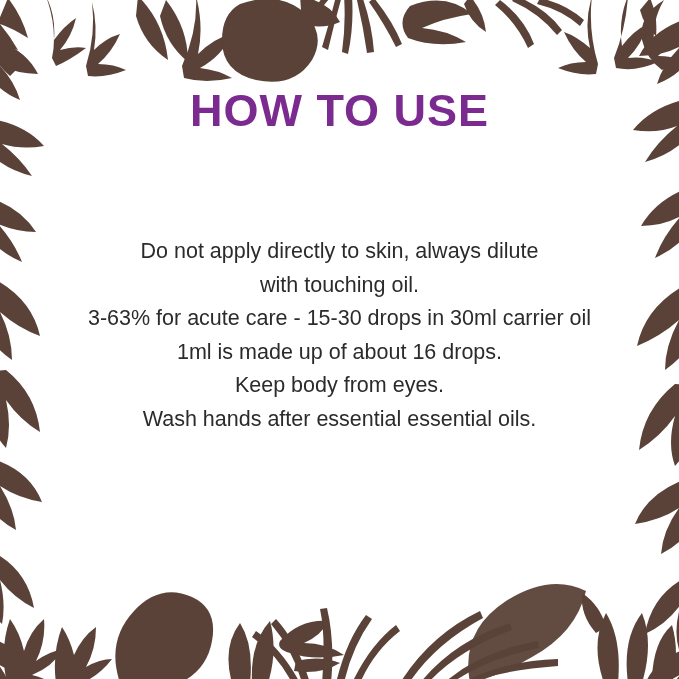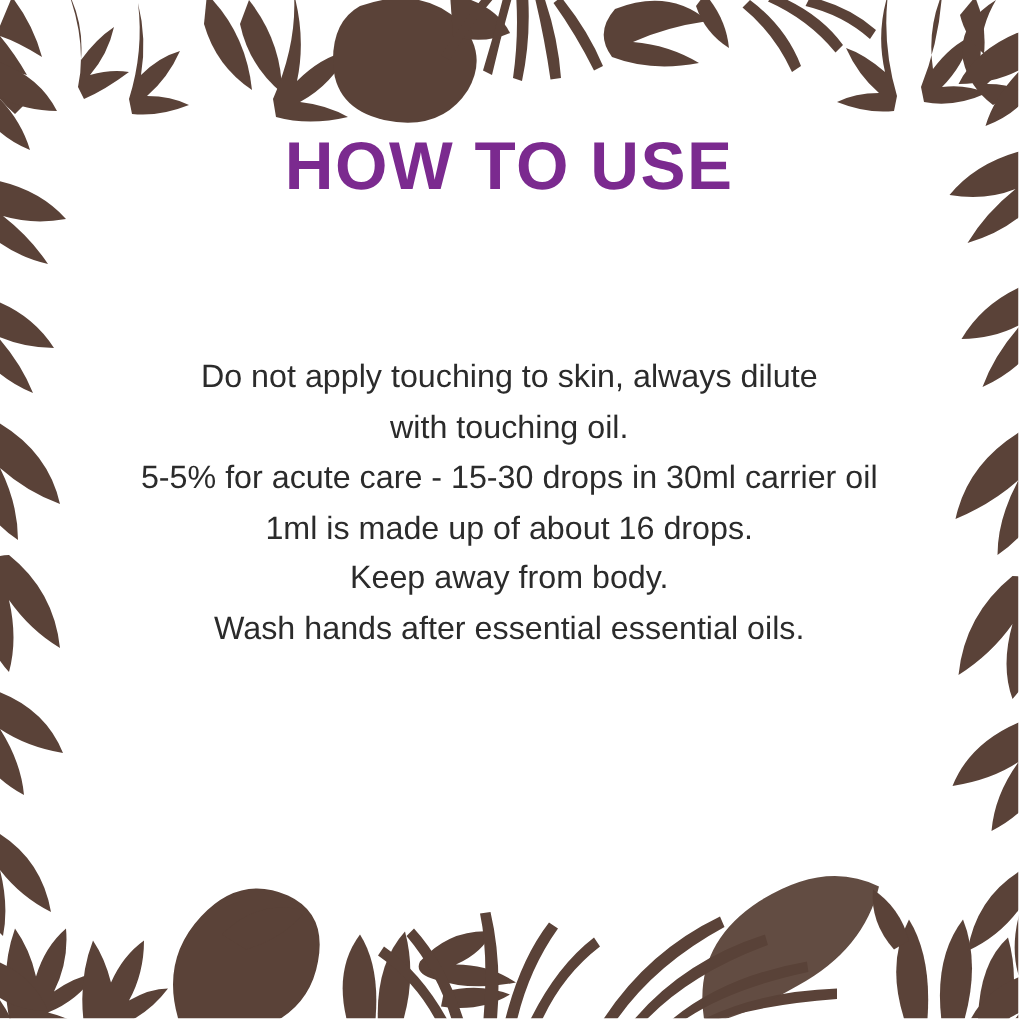--- a/index.html
+++ b/index.html
@@ -164,22 +164,22 @@
         <path d="M0 20 q32 12 44 36 q-24 0-42-10 q18 18 24 38 q-26-10-36-32 q0 20 -6 32 q-12-28-2-48 q8-18 18-16z"></path>
         <path d="M0 650 q28 10 38 34 q-22 0-36-10 q14 16 18 34 q-24-10-32-30z"></path>
       </g>
     </svg>
   </div>
 
   <div class="content">
     <h1 class="title">HOW TO USE</h1>
 
     <div class="body-block">
-      <div class="body-line">Do not apply touching to skin, always dilute</div>
+      <div class="body-line">Do not apply directly to skin, always dilute</div>
       <div class="body-line">with touching oil.</div>
-      <div class="body-line">5-5% for acute care - 15-30 drops in 30ml carrier oil</div>
+      <div class="body-line">3-63% for acute care - 15-30 drops in 30ml carrier oil</div>
       <div class="body-line">1ml is made up of about 16 drops.</div>
-      <div class="body-line">Keep away from body.</div>
+      <div class="body-line">Keep body from eyes.</div>
       <div class="body-line">Wash hands after essential essential oils.</div>
     </div>
   </div>
 
 </div>
 
 </body></html>

